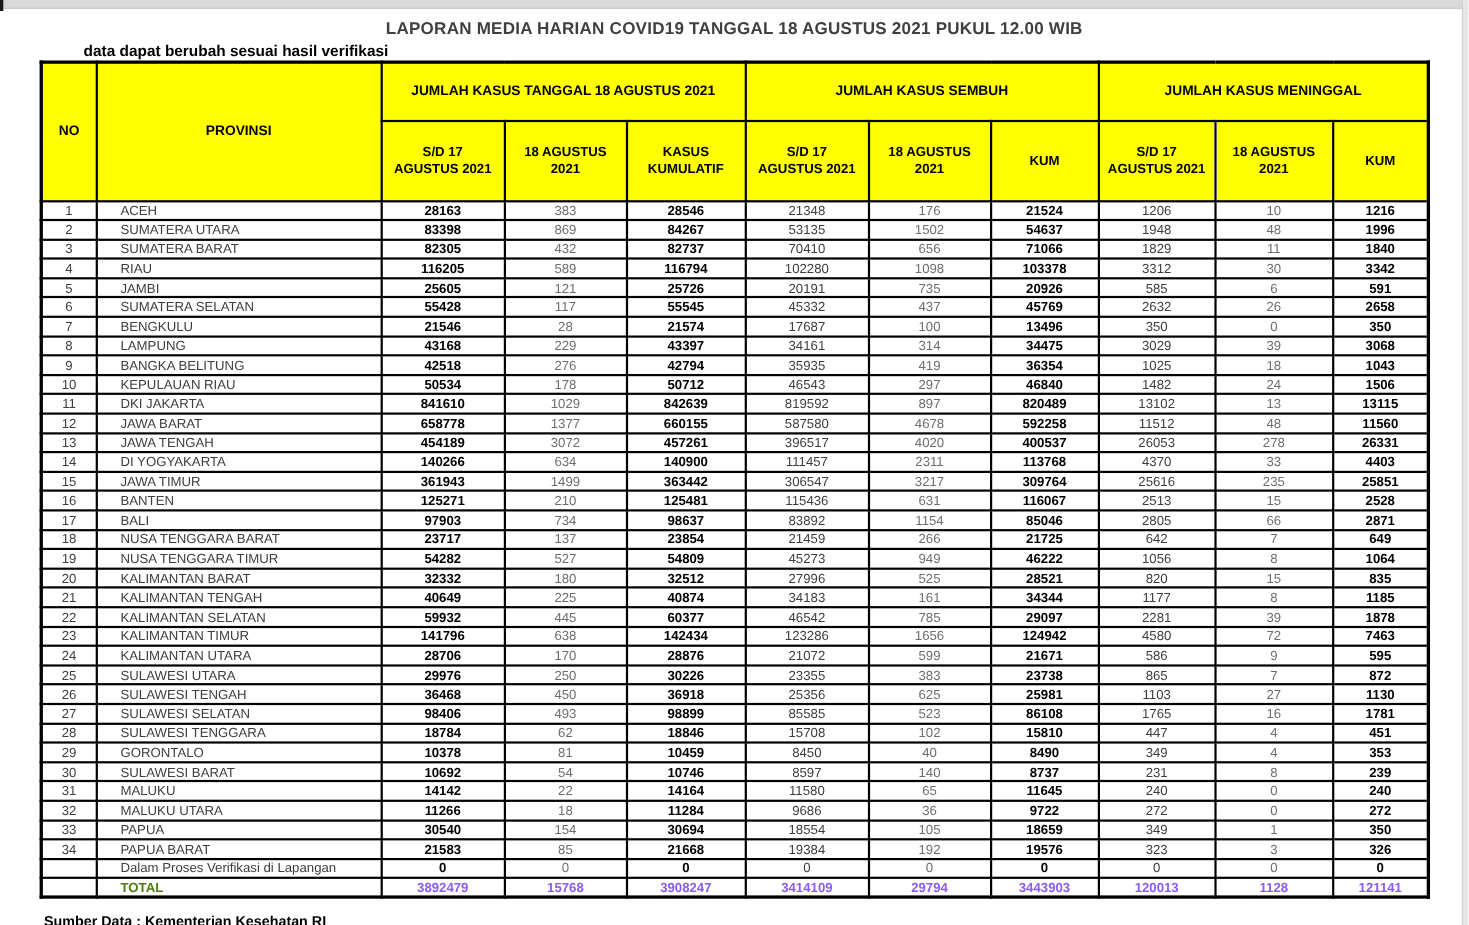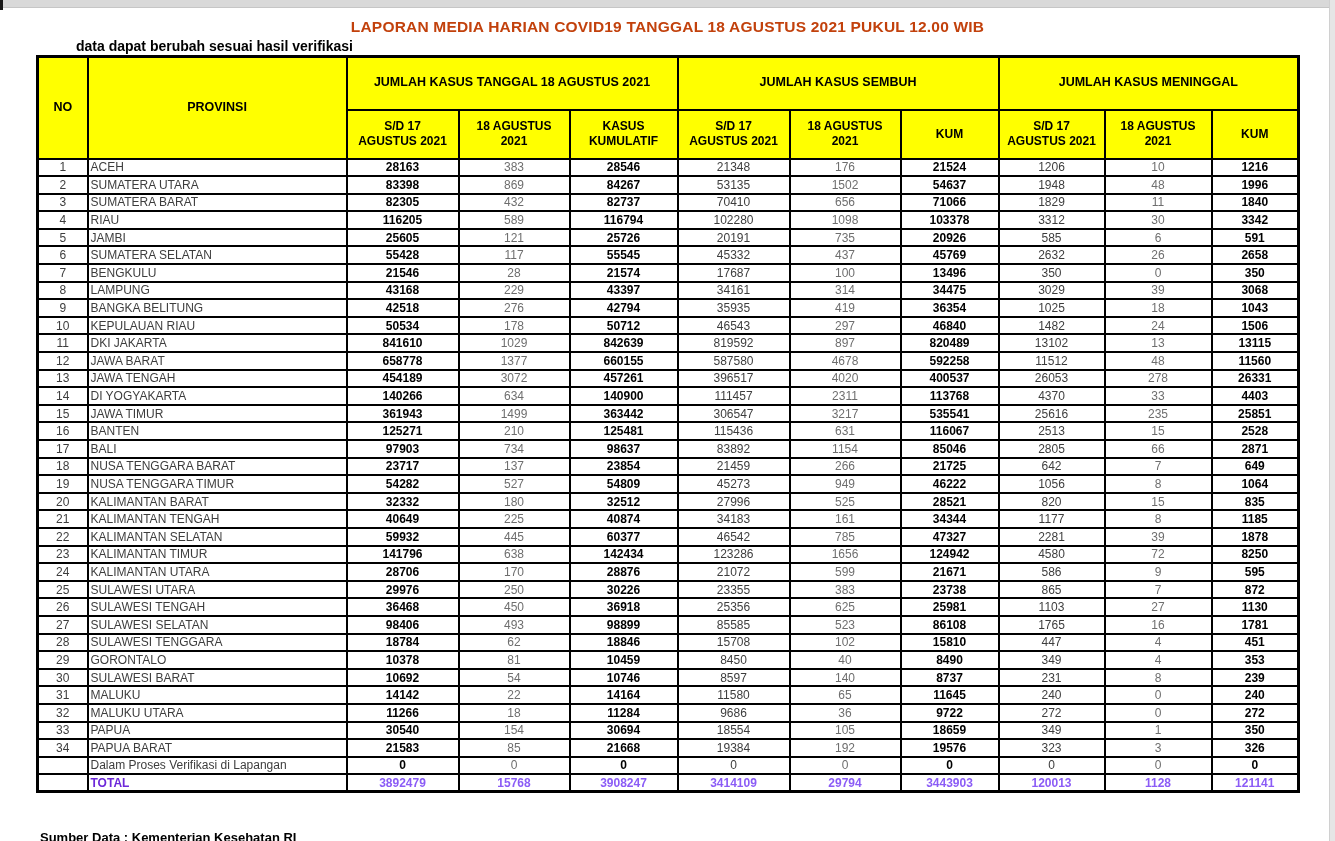--- a/index.html
+++ b/index.html
@@ -26,21 +26,21 @@
     width: 5px; height: 100%;
     background: #e6e6e6;
     border-left: 1px solid #d0d0d0;
   }
   .title {
     position: absolute; top: 18px; left: 0;
     width: 1335px;
     text-align: center;
     font-size: 15.5px;
     font-weight: bold;
-    color: #c2410c;
+    color: #404040;
     letter-spacing: 0.2px;
   }
   .note {
     position: absolute; top: 38px; left: 76px;
     font-size: 14px;
     font-weight: bold;
     color: #000000;
   }
   table.report {
     position: absolute; top: 55px; left: 36px;
@@ -57,39 +57,39 @@
     background: #FFFF00;
     color: #000000;
     font-weight: bold;
     text-align: center;
     vertical-align: middle;
     padding: 0 6px;
     line-height: 1.25;
   }
   tr.group-row { height: 53px; }
   tr.group-row th { font-size: 12.5px; }
-  tr.sub-row { height: 49px; }
+  tr.sub-row { height: 73px; }
   tr.sub-row th { font-size: 12px; }
   th.corner { font-size: 13px; }
   tbody tr { height: 17.6px; }
   tbody td {
     font-size: 12px;
     padding: 0 4px;
     text-align: center;
     vertical-align: middle;
     white-space: nowrap;
     line-height: 1;
   }
   td.no-cell   { color: #3d3d3d; }
-  td.prov-cell { text-align: left; color: #3d3d3d; padding-left: 2px; }
+  td.prov-cell { text-align: left; color: #3d3d3d; padding-left: 21px; }
   td.c-bold { font-weight: bold; color: #000000; }
   td.c-dark { color: #3d3d3d; }
   td.c-gray { color: #6e6e6e; }
   tr.total-row td { font-weight: bold; color: #8b5cf6; }
-  tr.total-row td.prov-cell { color: #6d28d9; }
+  tr.total-row td.prov-cell { color: #4d7c0f; }
   .source {
     position: absolute; top: 830px; left: 40px;
     font-size: 13px;
     font-weight: bold;
     color: #000000;
   }
 </style>
 </head>
 <body>
 
@@ -317,21 +317,21 @@
         <td class="c-bold">4403</td>
       </tr>
       <tr>
         <td class="no-cell">15</td>
         <td class="prov-cell">JAWA TIMUR</td>
         <td class="c-bold">361943</td>
         <td class="c-gray">1499</td>
         <td class="c-bold">363442</td>
         <td class="c-dark">306547</td>
         <td class="c-gray">3217</td>
-        <td class="c-bold">535541</td>
+        <td class="c-bold">309764</td>
         <td class="c-dark">25616</td>
         <td class="c-gray">235</td>
         <td class="c-bold">25851</td>
       </tr>
       <tr>
         <td class="no-cell">16</td>
         <td class="prov-cell">BANTEN</td>
         <td class="c-bold">125271</td>
         <td class="c-gray">210</td>
         <td class="c-bold">125481</td>
@@ -408,37 +408,37 @@
         <td class="c-bold">1185</td>
       </tr>
       <tr>
         <td class="no-cell">22</td>
         <td class="prov-cell">KALIMANTAN SELATAN</td>
         <td class="c-bold">59932</td>
         <td class="c-gray">445</td>
         <td class="c-bold">60377</td>
         <td class="c-dark">46542</td>
         <td class="c-gray">785</td>
-        <td class="c-bold">47327</td>
+        <td class="c-bold">29097</td>
         <td class="c-dark">2281</td>
         <td class="c-gray">39</td>
         <td class="c-bold">1878</td>
       </tr>
       <tr>
         <td class="no-cell">23</td>
         <td class="prov-cell">KALIMANTAN TIMUR</td>
         <td class="c-bold">141796</td>
         <td class="c-gray">638</td>
         <td class="c-bold">142434</td>
         <td class="c-dark">123286</td>
         <td class="c-gray">1656</td>
         <td class="c-bold">124942</td>
         <td class="c-dark">4580</td>
         <td class="c-gray">72</td>
-        <td class="c-bold">8250</td>
+        <td class="c-bold">7463</td>
       </tr>
       <tr>
         <td class="no-cell">24</td>
         <td class="prov-cell">KALIMANTAN UTARA</td>
         <td class="c-bold">28706</td>
         <td class="c-gray">170</td>
         <td class="c-bold">28876</td>
         <td class="c-dark">21072</td>
         <td class="c-gray">599</td>
         <td class="c-bold">21671</td>

